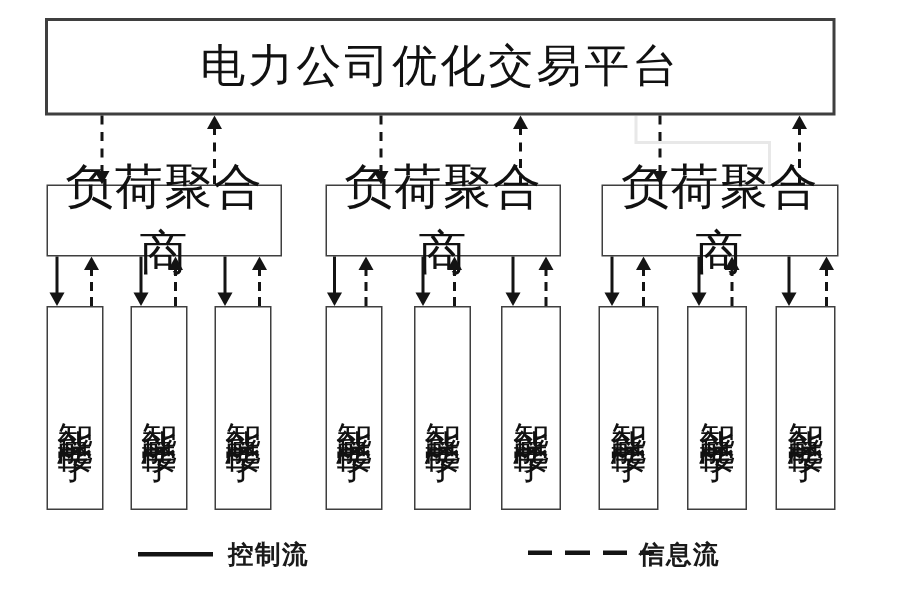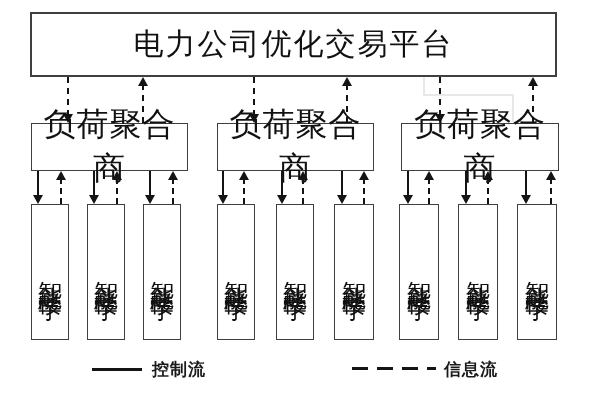--- a/index.html
+++ b/index.html
@@ -38,21 +38,21 @@
   .legend-label{
     position:absolute;font-family:Liberation Sans, sans-serif;
     font-weight:bold;font-size:17px;color:#1a1a1a;letter-spacing:1px;
   }
   .swatch-solid{position:absolute;left:92px;top:368px;width:50px;height:2.5px;background:#141414;}
   .swatch-dashed{
     position:absolute;left:352px;top:367px;width:84px;height:3px;
     background:repeating-linear-gradient(90deg,#141414 0 16px,transparent 16px 25px);
   }
   .lbl-control{left:152px;top:358px;}
-  .lbl-info{left:444px;top:358px;}
+  .lbl-info{left:426px;top:358px;}
 </style>
 </head>
 <body>
 
 <div id="stage">
 
   <svg id="artifact" width="600" height="400">
     <polyline points="424,77 424,95 513,95 513,122" fill="none" stroke="#e8e8e8" stroke-width="2"></polyline>
   </svg>
 

